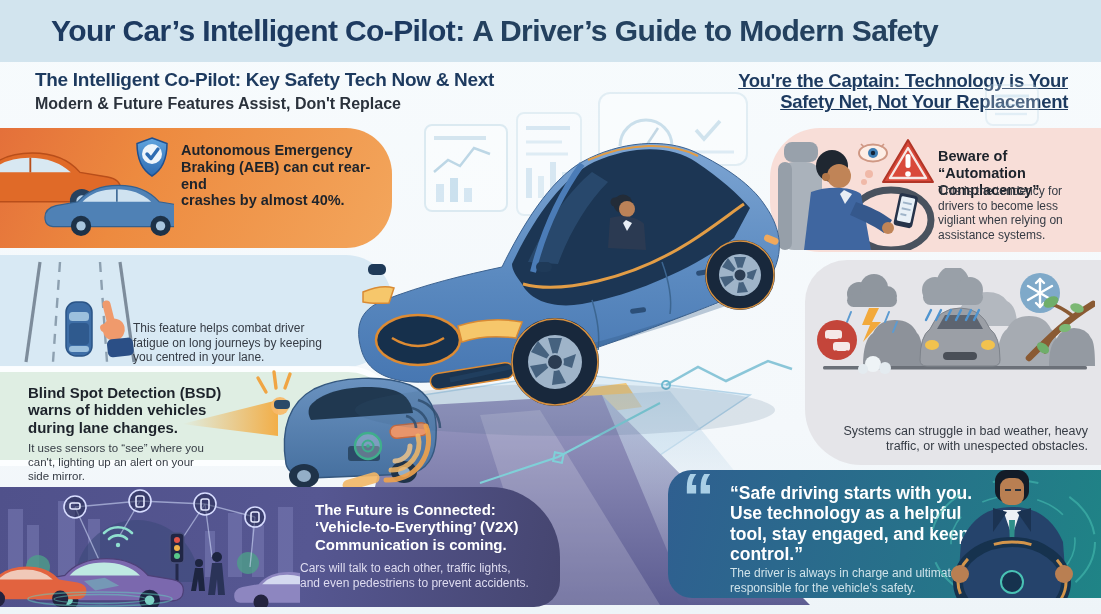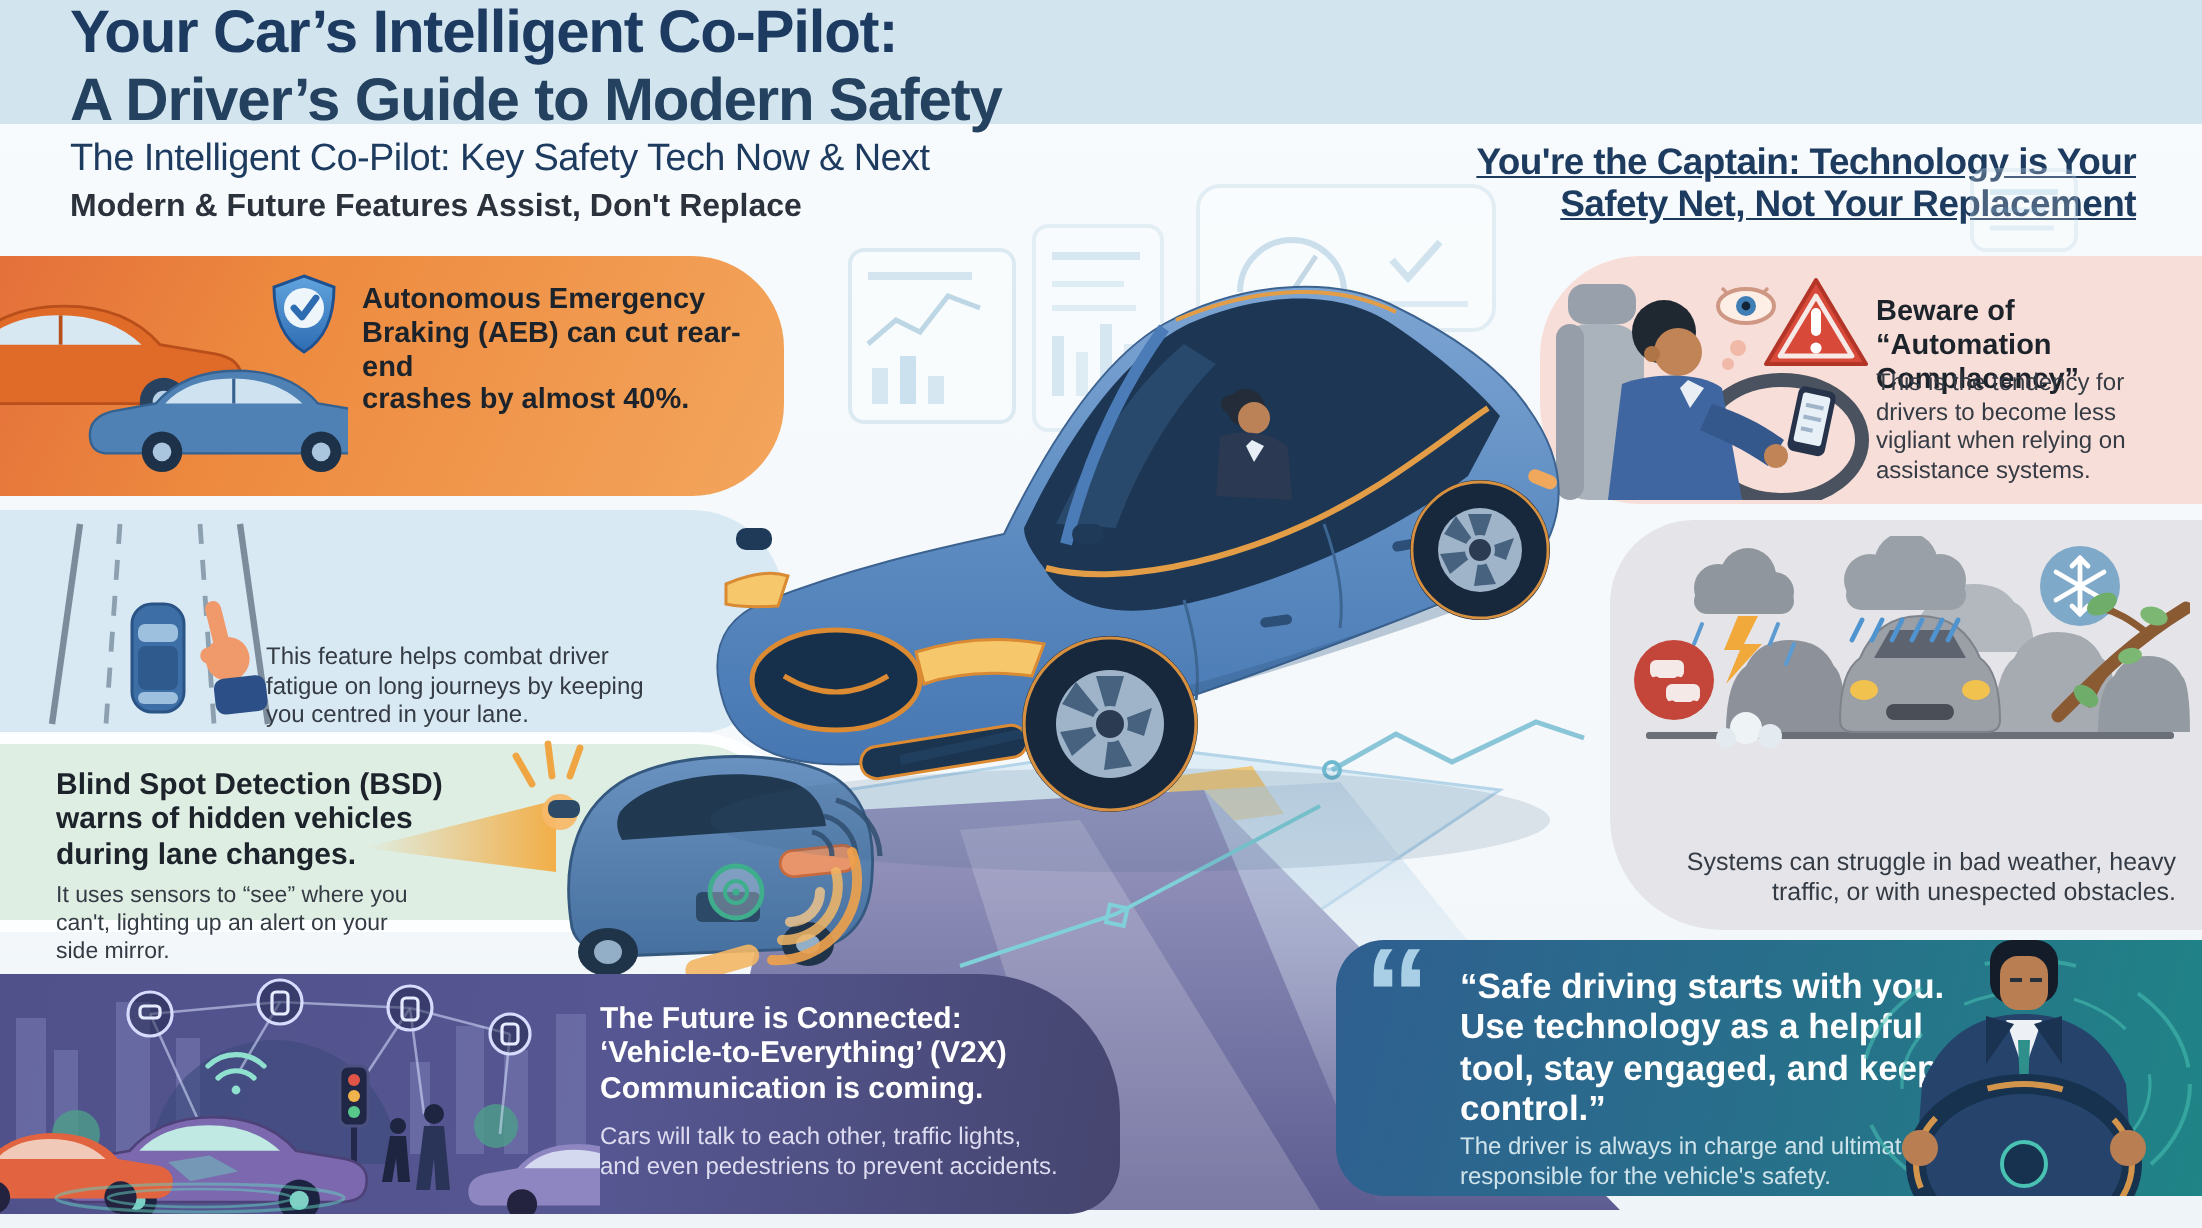--- a/index.html
+++ b/index.html
@@ -4,26 +4,26 @@
 <style>
   html,body{margin:0;padding:0;background:#e8eef2;}
   *{box-sizing:border-box;}
   .canvas{
     position:relative;width:1101px;height:614px;overflow:hidden;
     background:linear-gradient(180deg,#f7fbfd 0%,#f4f8fb 70%,#eef4f8 100%);
     font-family:"Liberation Sans",sans-serif;
   }
   .abs{position:absolute;}
   
-  .title-band{left:0;top:0;width:1101px;height:62px;background:#d2e4ee;display:flex;padding-left:35px;flex-direction:column;}
+  .title-band{left:0;top:0;width:1101px;height:62px;background:#d2e4ee;display:flex;align-items:center;padding-left:51px;}
   .title-band .t1{font-size:30px;font-weight:800;color:#1d3a60;letter-spacing:-0.6px;white-space:pre;}
   .title-band .t2{font-size:30px;font-weight:600;color:#24415f;letter-spacing:-0.6px;white-space:pre;}
   
   .lhead{left:35px;top:69px;width:520px;}
-  .lhead .ht{font-size:19px;font-weight:400;color:#1d3a5f;letter-spacing:-0.3px;}
+  .lhead .ht{font-size:19px;font-weight:700;color:#1d3a5f;letter-spacing:-0.3px;}
   .lhead .hs{font-size:16px;font-weight:600;color:#2b323c;margin-top:4px;}
   .rhead{right:33px;top:70px;width:350px;text-align:right;font-size:18.5px;font-weight:800;color:#1d3a5f;letter-spacing:-0.3px;line-height:1.15;white-space:pre-line;text-decoration:underline;}
   
   .card{z-index:2;}
   .h{font-weight:800;color:#1d232b;white-space:pre-line;line-height:1.16;}
   .b{font-weight:400;color:#353b44;white-space:pre-line;line-height:1.22;}
   .aeb-card{left:0;top:128px;width:392px;height:120px;border-radius:0 46px 46px 0;
     background:linear-gradient(115deg,#e4703a 0%,#ed8a3f 35%,#f3a65c 100%);}
   .lka-card{left:0;top:255px;width:392px;height:112px;border-radius:0 46px 46px 0;background:#d8e9f4;}
   .bsd-card{left:0;top:372px;width:392px;height:88px;border-radius:0 46px 46px 0;background:#dfeee3;box-shadow:0 0 0 6px rgba(252,254,255,.95);}
@@ -375,21 +375,21 @@
         <path d="M4,56 Q2,42 18,38 L46,33 Q64,12 98,12 Q132,12 150,33 L180,38 Q196,41 194,54 Q193,64 180,65 L14,65 Q5,64 4,56 Z" fill="#8d86c0"></path>
         <path d="M52,33 Q67,17 95,17 Q123,17 140,33 Z" fill="#d4d9ef"></path>
         <circle cx="50" cy="64" r="13" fill="#23233f"></circle>
           <circle cx="152" cy="64" r="13" fill="#23233f"></circle>
       </g>
       <g stroke="#64d2c0" opacity=".5" fill="none">
         <ellipse cx="100" cy="112" rx="72" ry="7" stroke-width="1.6"></ellipse>
         <ellipse cx="100" cy="112" rx="46" ry="4.5" stroke-width="1.3"></ellipse>
       </g>
     </svg>
-    <div class="abs h" style="left:300px;top:14px;width:245px;font-size:15px;color:#ffffff;">The Future is Connected:
+    <div class="abs h" style="left:315px;top:14px;width:245px;font-size:15px;color:#ffffff;">The Future is Connected:
 ‘Vehicle-to-Everything’ (V2X)
 Communication is coming.</div>
     <div class="abs b" style="left:300px;top:74px;width:250px;font-size:12px;color:#dedcf0;">Cars will talk to each other, traffic lights,
 and even pedestriens to prevent accidents.</div>
   </div>
 
   <div class="abs card comp-card">
     <svg class="abs" style="left:6px;top:4px;" width="168" height="118" viewBox="0 0 168 118">
       <rect x="8" y="10" width="34" height="20" rx="8" fill="#98a1ab"></rect>
       <rect x="2" y="30" width="44" height="88" rx="16" fill="#aab2bb"></rect>

